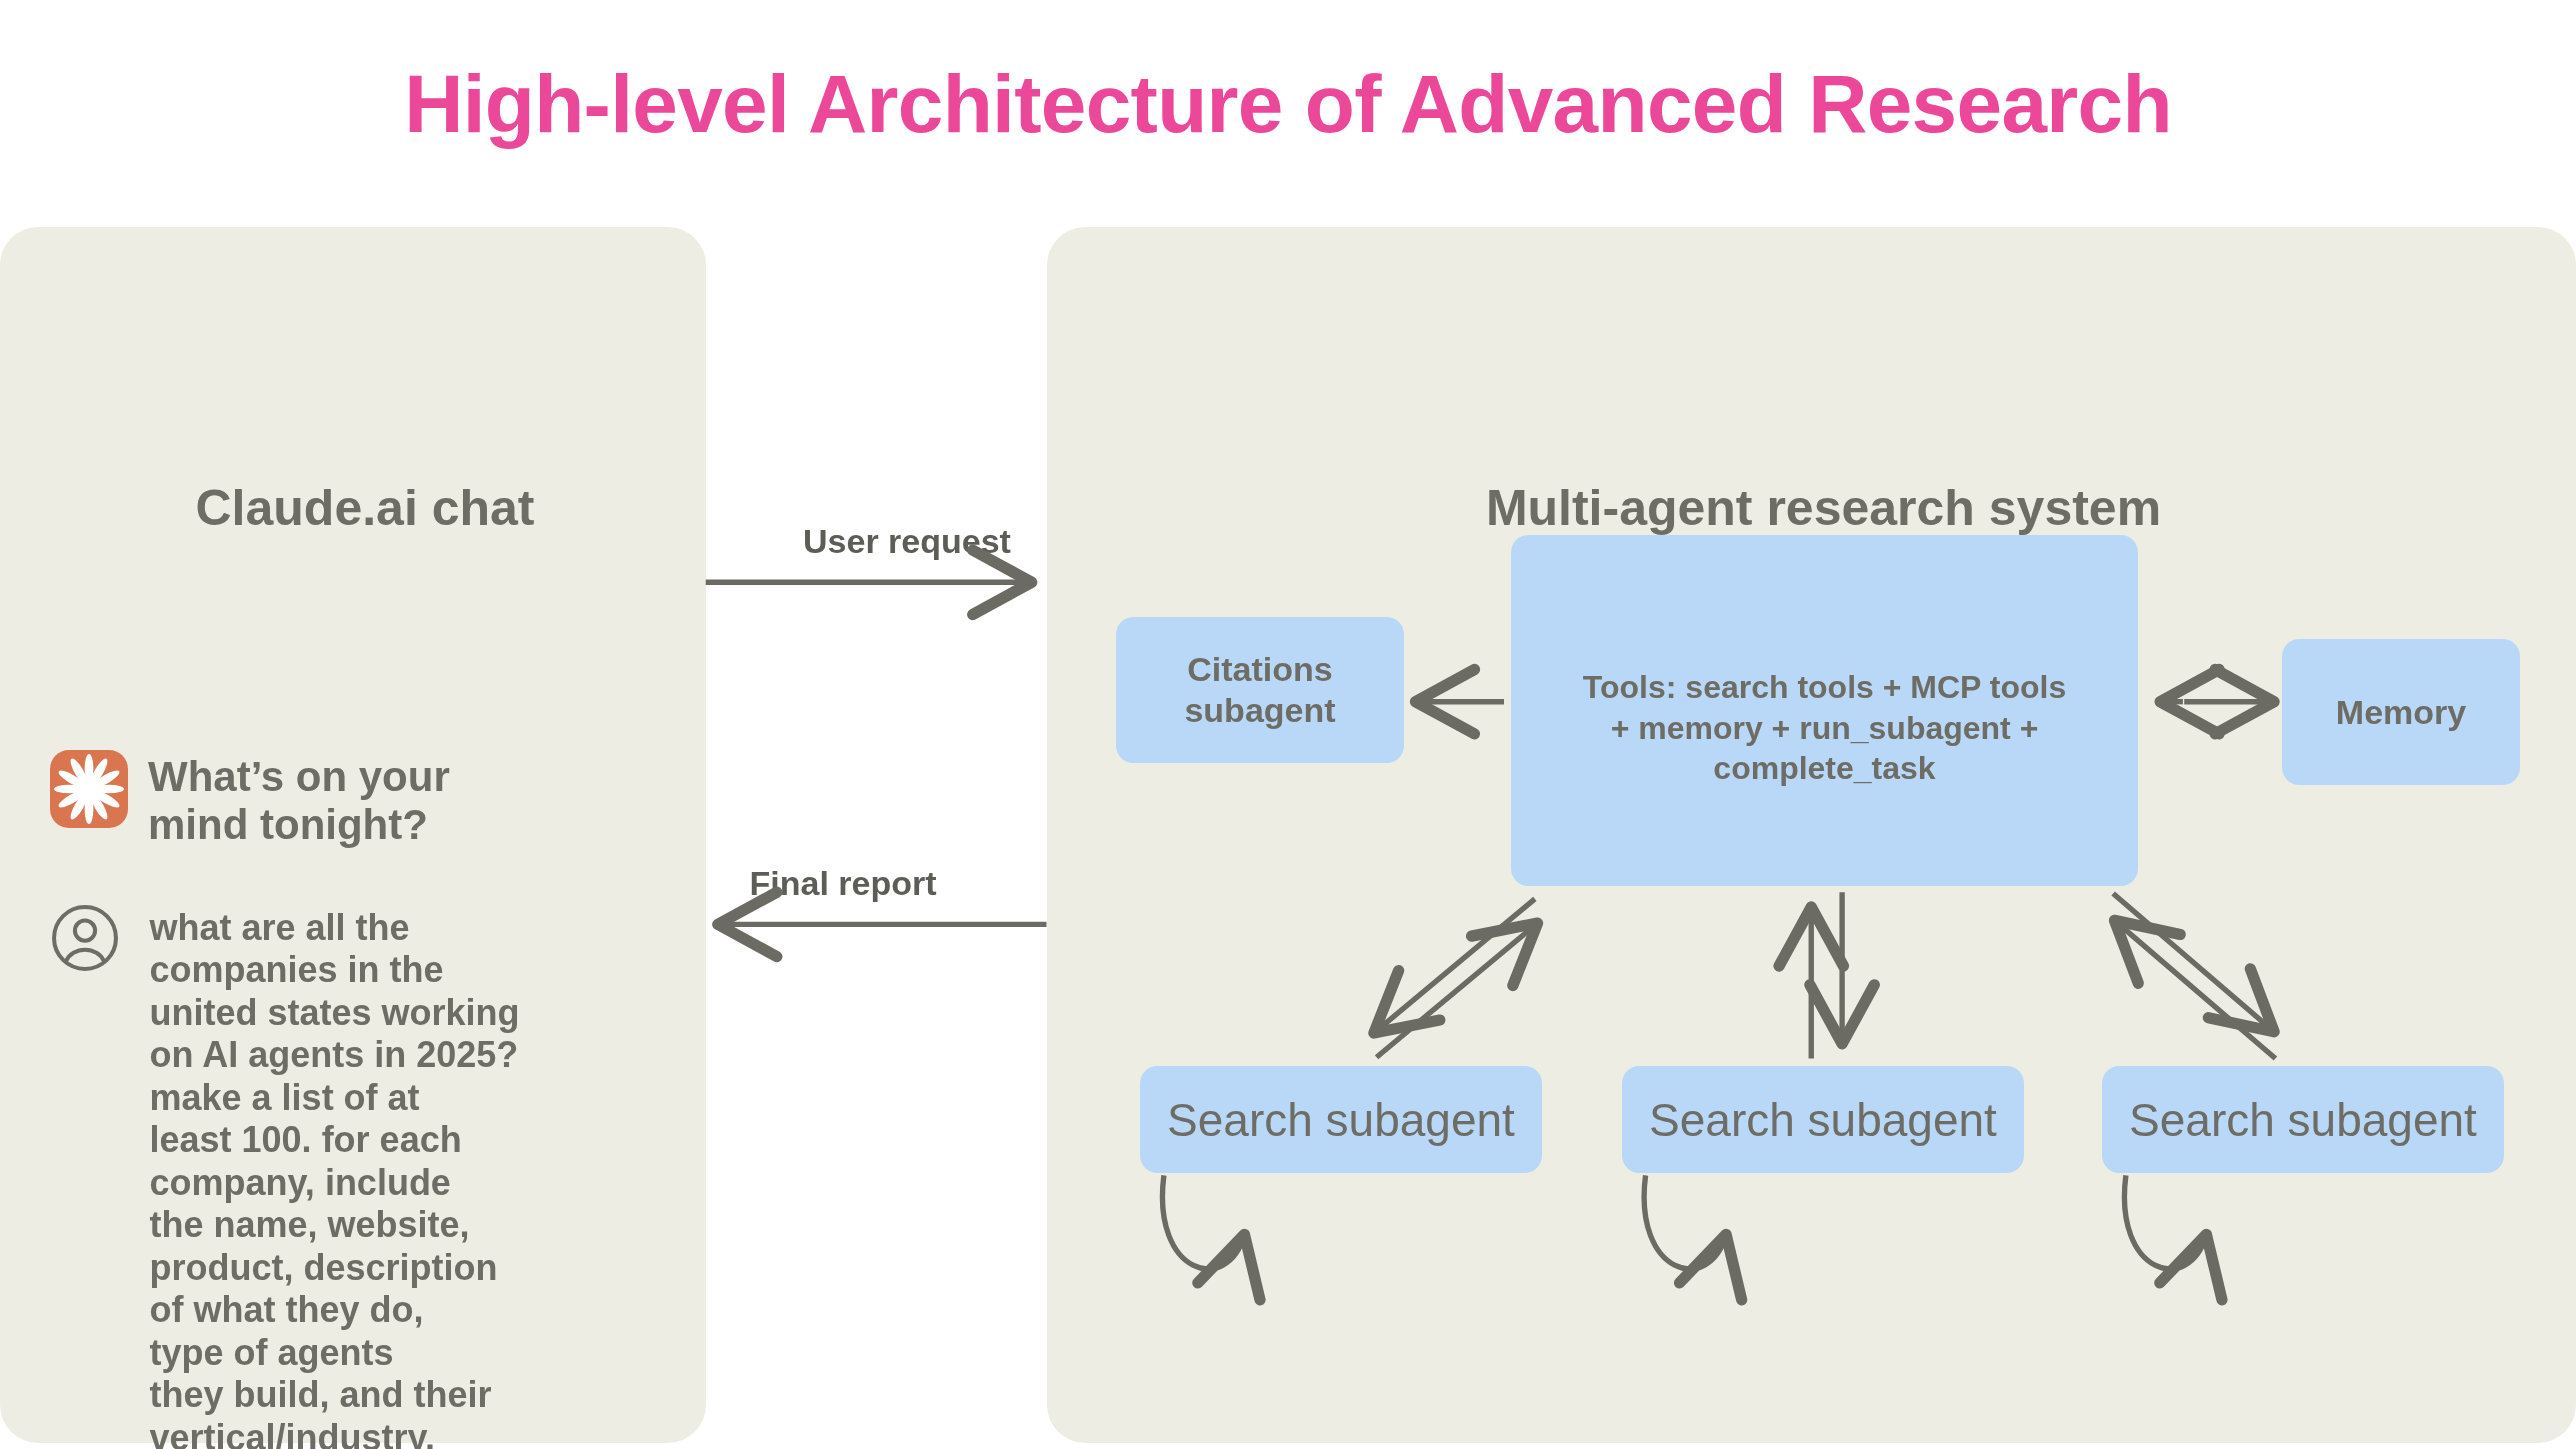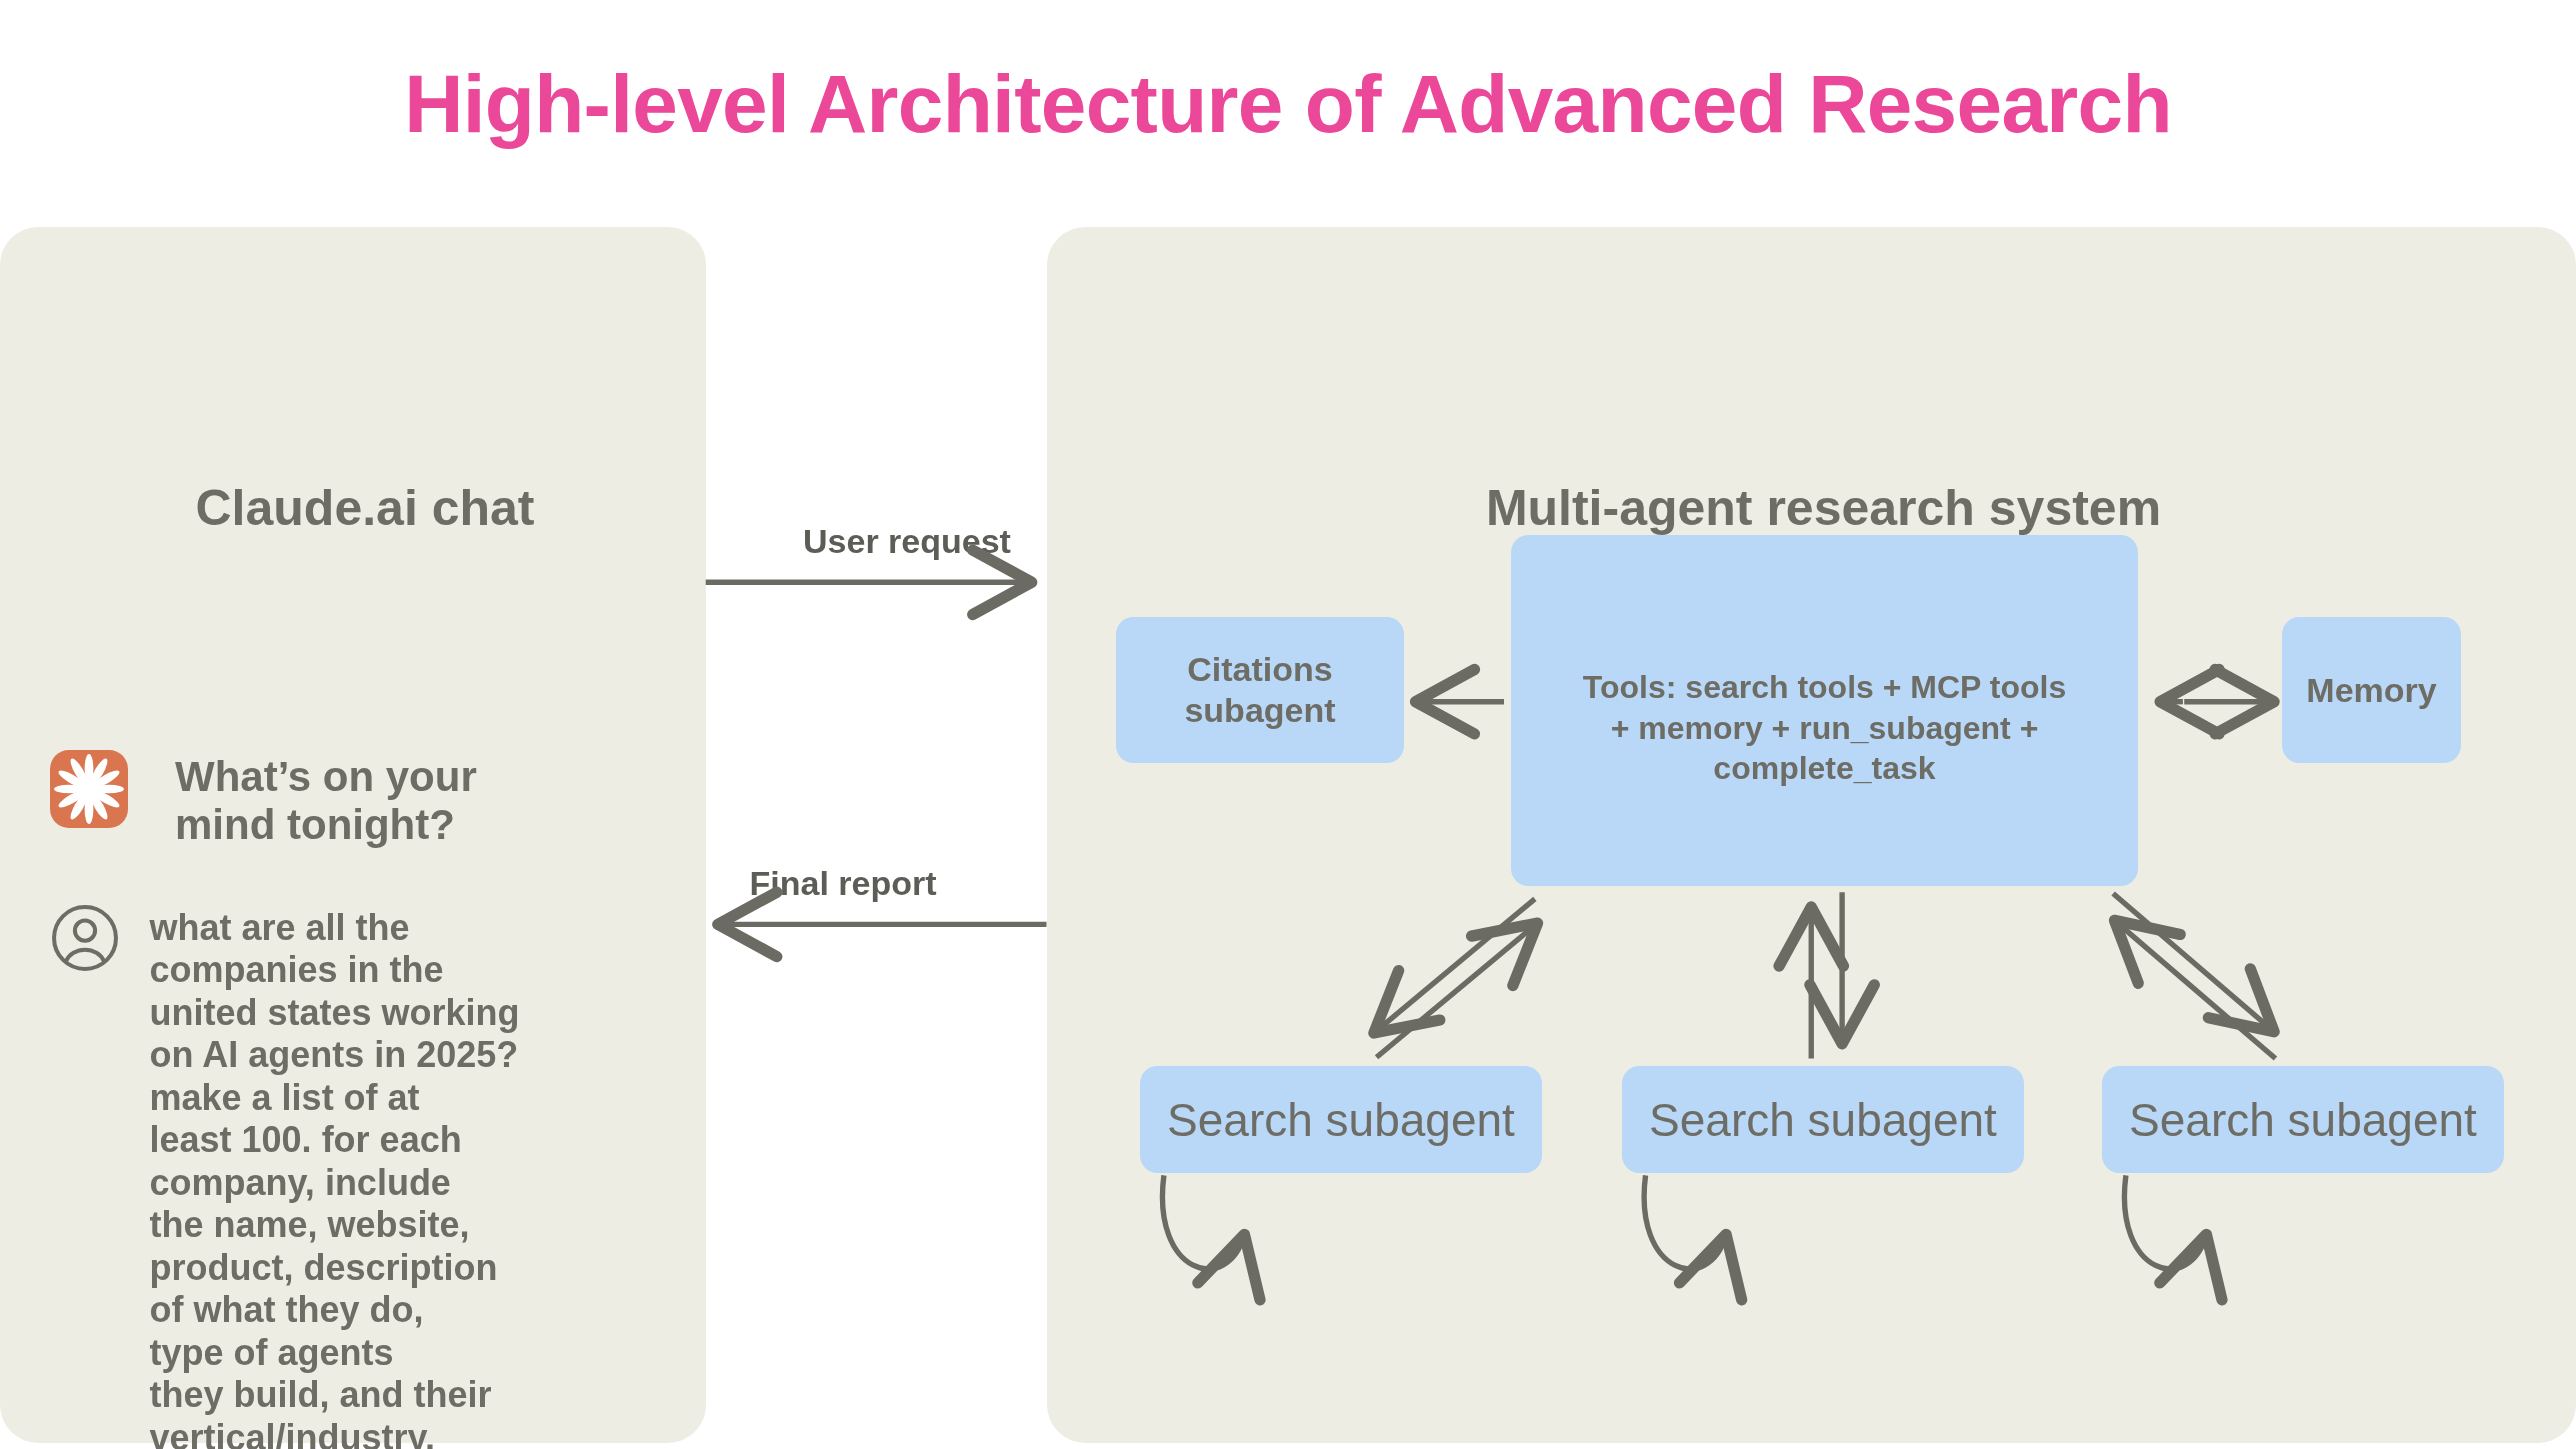--- a/index.html
+++ b/index.html
@@ -19,21 +19,21 @@
   #system-panel{left:1047px;top:227px;width:1529px;height:1216px;}
   .panel-title{
     position:absolute;left:0;width:100%;text-align:center;
     font-size:50px;font-weight:bold;color:#6d6d66;white-space:nowrap;padding-left:12px;
   }
   #chat-panel .panel-title{top:252px;}
   #system-panel .panel-title{top:252px;}
 
   
   #assistant-greeting-row{
-    position:absolute;left:50px;top:523px;display:flex;align-items:flex-start;gap:47px;
+    position:absolute;left:50px;top:523px;display:flex;align-items:flex-start;gap:20px;
   }
   #claude-logo{
     width:78px;height:78px;border-radius:19px;background:#d9754f;
     flex:0 0 auto;position:relative;
   }
   #claude-logo svg{position:absolute;left:0;top:0;width:78px;height:78px;}
   #greeting-text{
     font-size:42px;font-weight:bold;color:#6d6d66;line-height:1.14;
     max-width:376px;padding-top:2.7px;
   }
@@ -60,21 +60,21 @@
     display:flex;flex-direction:column;align-items:center;justify-content:center;
     text-align:center;color:#6d6d66;
   }
   #node-lead-agent{left:1511px;top:535px;width:627px;height:351px;gap:0;}
   #lead-agent-title{font-size:42px;font-weight:bold;line-height:1.2;white-space:pre-line;}
   #lead-agent-tools{font-size:32px;font-weight:bold;line-height:1.28;margin-top:35px;white-space:pre-line;}
 
   #node-citations{left:1116px;top:617px;width:288px;height:146px;}
   #node-citations .node-label{font-size:34px;font-weight:bold;line-height:1.2;white-space:pre-line;}
 
-  #node-memory{left:2282px;top:617px;width:179px;height:146px;}
+  #node-memory{left:2282px;top:639px;width:238px;height:146px;}
   #node-memory .node-label{font-size:34px;font-weight:bold;}
 
   #node-search-1{left:1140px;top:1066px;width:402px;height:107px;}
   #node-search-2{left:1622px;top:1066px;width:402px;height:107px;}
   #node-search-3{left:2102px;top:1066px;width:402px;height:107px;}
   .node-search .node-label{font-size:46px;font-weight:normal;}
 
   #connectors{position:absolute;left:0;top:0;width:2576px;height:1449px;pointer-events:none;}
 </style>
 </head>

